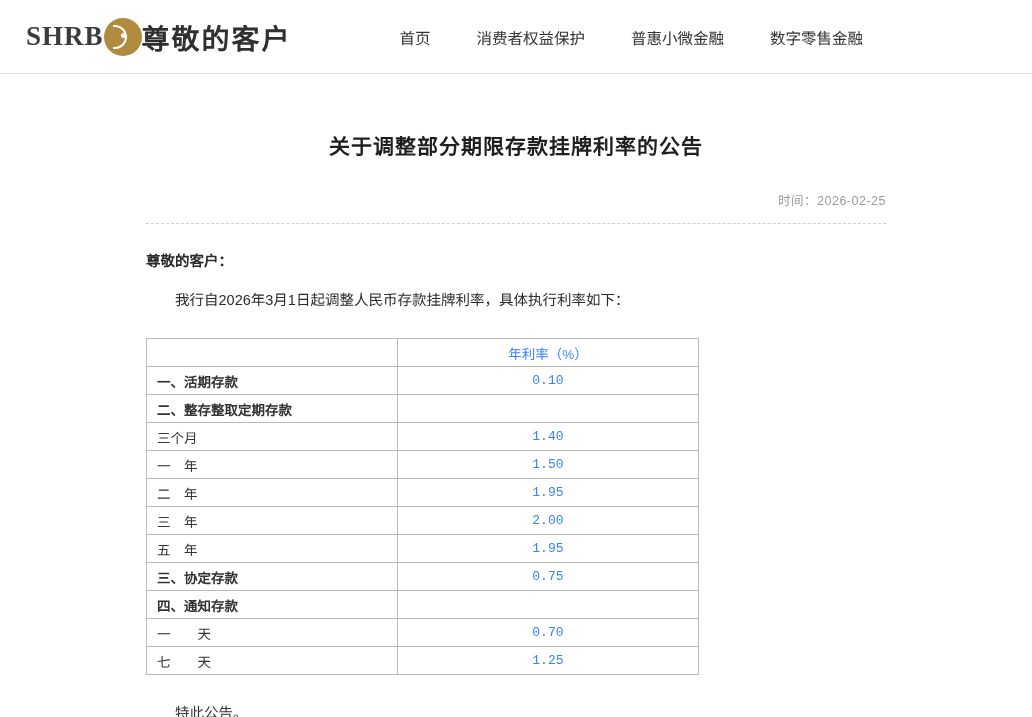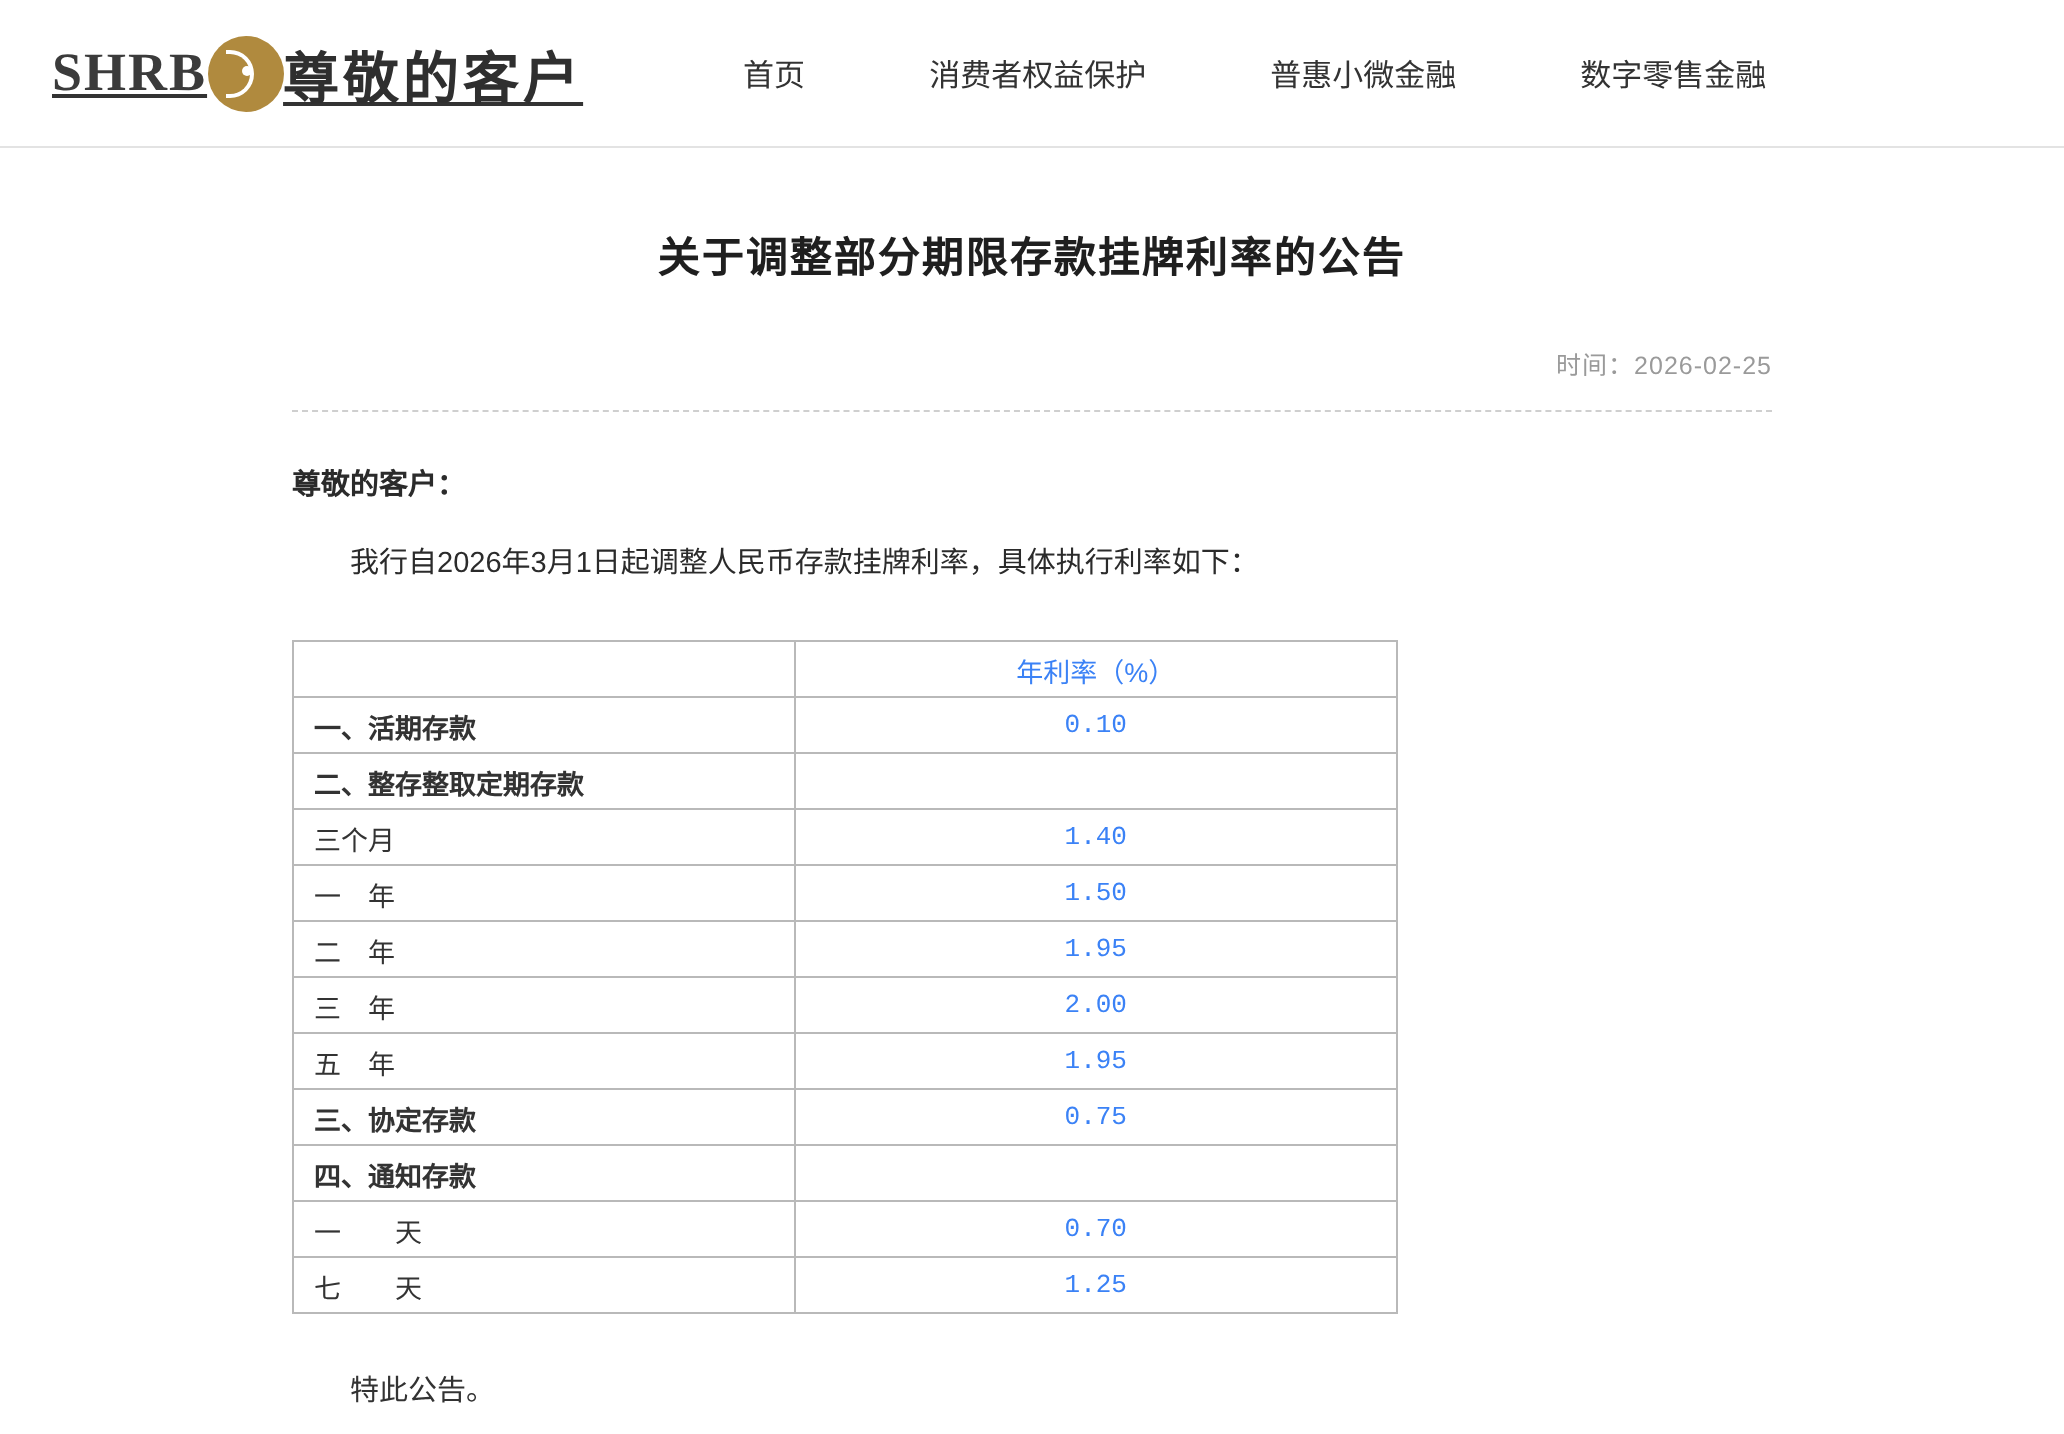--- a/index.html
+++ b/index.html
@@ -22,21 +22,20 @@
     display: flex;
     align-items: center;
     box-sizing: border-box;
     padding: 0 26px;
     background: #ffffff;
   }
   .brand {
     display: flex;
     align-items: center;
     flex: 0 0 auto;
-    text-decoration: underline;
   }
   .brand-abbr {
     font-family: "Liberation Serif", serif;
     font-weight: bold;
     font-size: 27px;
     letter-spacing: 1px;
     color: #3b3b3b;
   }
   .brand-mark {
     width: 38px;
@@ -71,42 +70,42 @@
   .brand-name {
     font-family: "Liberation Serif", serif;
     font-size: 28px;
     font-weight: bold;
     color: #2f2f2f;
     letter-spacing: 2px;
   }
   .main-nav {
     display: flex;
     align-items: center;
-    gap: 62px;
-    margin-left: 80px;
+    gap: 46px;
+    margin-left: 108px;
     font-size: 15.5px;
     color: #333333;
   }
   .nav-item {
     cursor: pointer;
     white-space: nowrap;
   }
 
   
   .article {
     width: 100%;
     box-sizing: border-box;
     padding: 0 146px;
   }
   .article-title {
     text-align: center;
     font-size: 21px;
     font-weight: bold;
     color: #1f1f1f;
-    margin: 38px 0 0 0;
+    margin: 56px 0 0 0;
     letter-spacing: 1px;
   }
   .article-meta {
     text-align: right;
     font-size: 12.5px;
     color: #9a9a9a;
     margin: 30px 0 14px 0;
     letter-spacing: 0.5px;
   }
   .divider {

